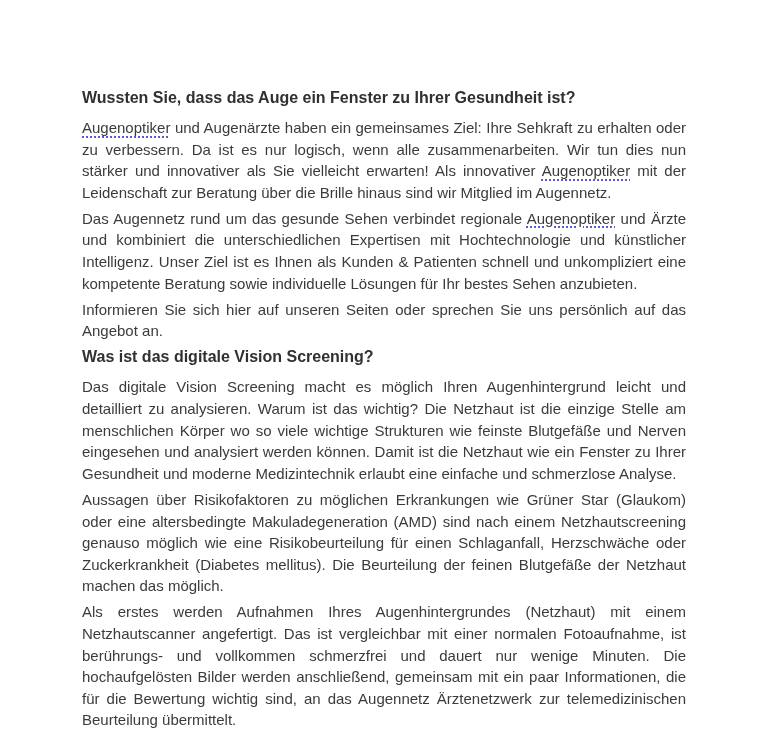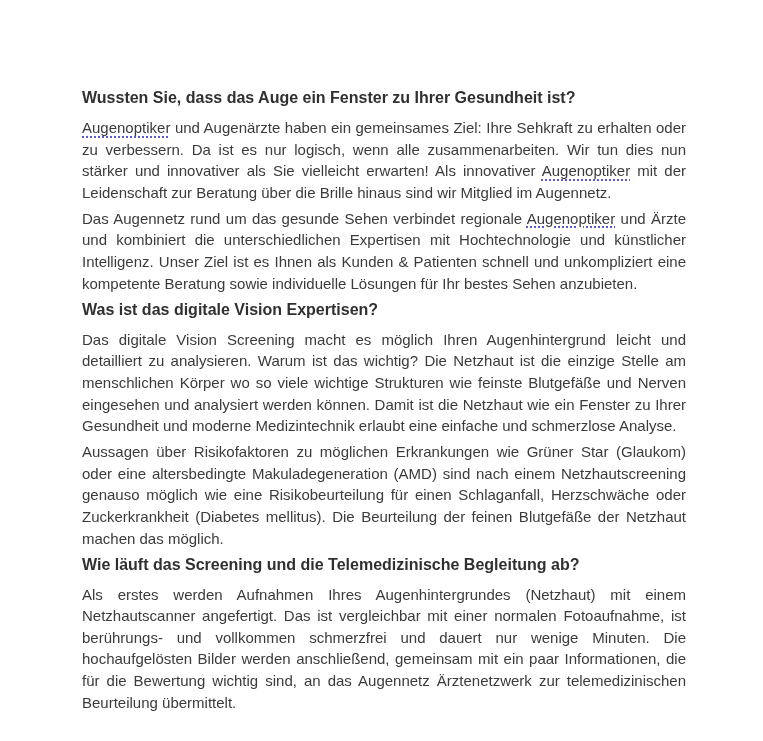--- a/index.html
+++ b/index.html
@@ -49,24 +49,24 @@
 </head>
 <body>
 
 <main class="doc-page">
   <h1 class="doc-heading">Wussten Sie, dass das Auge ein Fenster zu Ihrer Gesundheit ist?</h1>
 
   <p class="doc-paragraph"><span class="squiggle">Augenoptiker</span><span> und Augenärzte haben ein gemeinsames Ziel: Ihre Sehkraft zu erhalten oder zu verbessern. Da ist es nur logisch, wenn alle zusammenarbeiten. Wir tun dies nun stärker und innovativer als Sie vielleicht erwarten! Als innovativer </span><span class="squiggle">Augenoptiker</span><span> mit der Leidenschaft zur Beratung über die Brille hinaus sind wir Mitglied im Augennetz.</span></p>
 
   <p class="doc-paragraph"><span>Das Augennetz rund um das gesunde Sehen verbindet regionale </span><span class="squiggle">Augenoptiker</span><span> und Ärzte und kombiniert die unterschiedlichen Expertisen mit Hochtechnologie und künstlicher Intelligenz. Unser Ziel ist es Ihnen als Kunden &amp; Patienten schnell und unkompliziert eine kompetente Beratung sowie individuelle Lösungen für Ihr bestes Sehen anzubieten.</span></p>
 
+  <p class="doc-paragraph">Informieren Sie sich hier auf unseren Seiten oder sprechen Sie uns persönlich auf das Angebot an.</p>
 
-  <h2 class="doc-heading">Was ist das digitale Vision Expertisen?</h2>
+  <h2 class="doc-heading">Was ist das digitale Vision Screening?</h2>
 
   <p class="doc-paragraph">Das digitale Vision Screening macht es möglich Ihren Augenhintergrund leicht und detailliert zu analysieren. Warum ist das wichtig? Die Netzhaut ist die einzige Stelle am menschlichen Körper wo so viele wichtige Strukturen wie feinste Blutgefäße und Nerven eingesehen und analysiert werden können. Damit ist die Netzhaut wie ein Fenster zu Ihrer Gesundheit und moderne Medizintechnik erlaubt eine einfache und schmerzlose Analyse.</p>
 
   <p class="doc-paragraph">Aussagen über Risikofaktoren zu möglichen Erkrankungen wie Grüner Star (Glaukom) oder eine altersbedingte Makuladegeneration (AMD) sind nach einem Netzhautscreening genauso möglich wie eine Risikobeurteilung für einen Schlaganfall, Herzschwäche oder Zuckerkrankheit (Diabetes mellitus). Die Beurteilung der feinen Blutgefäße der Netzhaut machen das möglich.</p>
 
-  <h2 class="doc-heading">Wie läuft das Screening und die Telemedizinische Begleitung ab?</h2>
 
   <p class="doc-paragraph">Als erstes werden Aufnahmen Ihres Augenhintergrundes (Netzhaut) mit einem Netzhautscanner angefertigt. Das ist vergleichbar mit einer normalen Fotoaufnahme, ist berührungs- und vollkommen schmerzfrei und dauert nur wenige Minuten. Die hochaufgelösten Bilder werden anschließend, gemeinsam mit ein paar Informationen, die für die Bewertung wichtig sind, an das Augennetz Ärztenetzwerk zur telemedizinischen Beurteilung übermittelt.</p>
 
 </main>
 
 </body></html>

